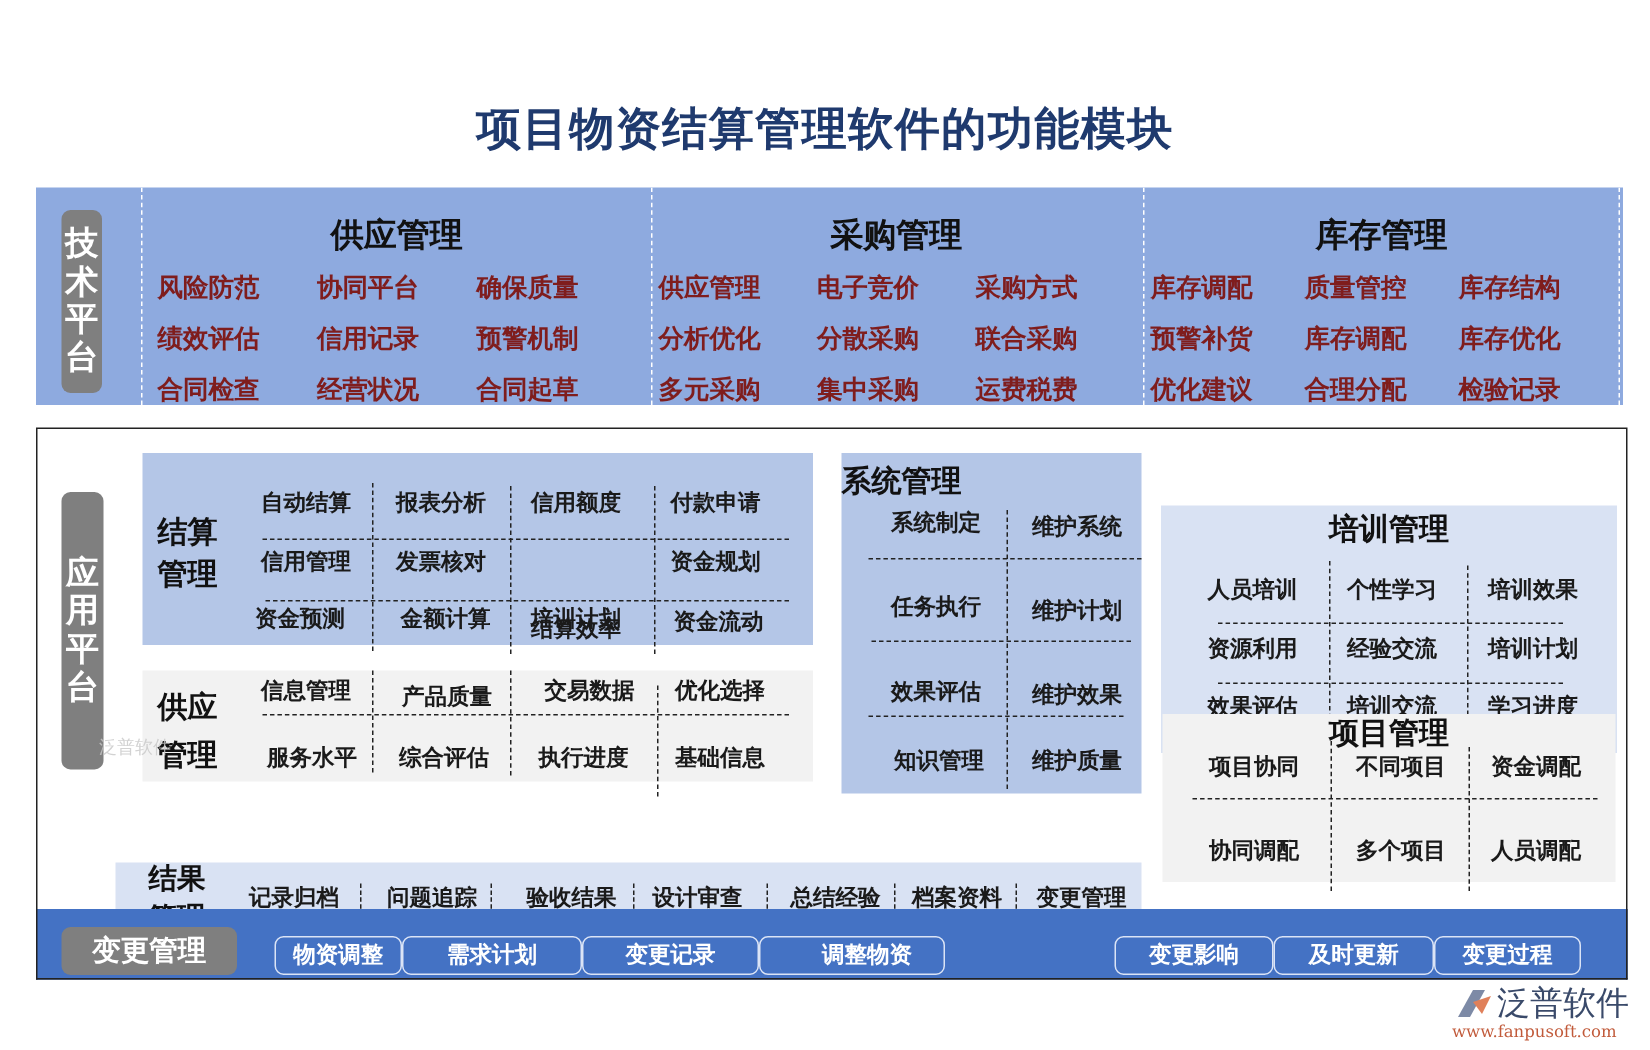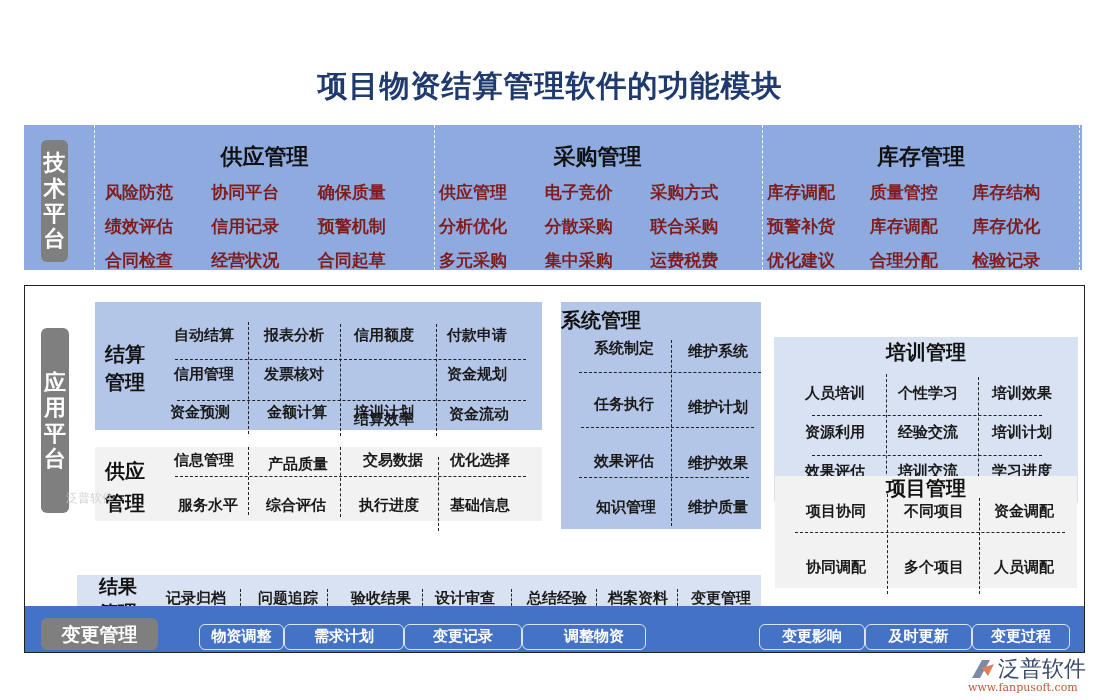--- a/index.html
+++ b/index.html
@@ -68,21 +68,21 @@
     background: #4472c4; border: 1.5px solid #222; border-top: none;
   }
   .change-label {
     position: absolute; left: 16px; top: 12px; width: 117px; height: 32px;
     background: #7f7f7f; color: #fff; border-radius: 6px; font-weight: bold;
     font-size: 19px; text-align: center; line-height: 32px;
   }
   .chg-btn {
     position: absolute; top: 18px; height: 26px; border: 1.5px solid #dbe4f6;
     border-radius: 6px; color: #ffffff; font-weight: bold; font-size: 15px;
-    text-align: center; line-height: 23px; white-space: nowrap; margin-left: 16px;
+    text-align: center; line-height: 23px; white-space: nowrap;
   }
 
   .logo {
     position: absolute; left: 968px; top: 654px; width: 125px; height: 44px;
   }
   .logo-text { position: absolute; left: 30px; top: 0; font-size: 22px; color: #3a4a6a; }
   .logo-url { position: absolute; left: 0; top: 27px; font-size: 11px; color: #c15a3a; font-family: "DejaVu Serif", serif; }
   .watermark { position: absolute; left: 66px; top: 490px; font-size: 12px; color: #c8c8c8; opacity: 0.8; }
 </style>
 </head>

